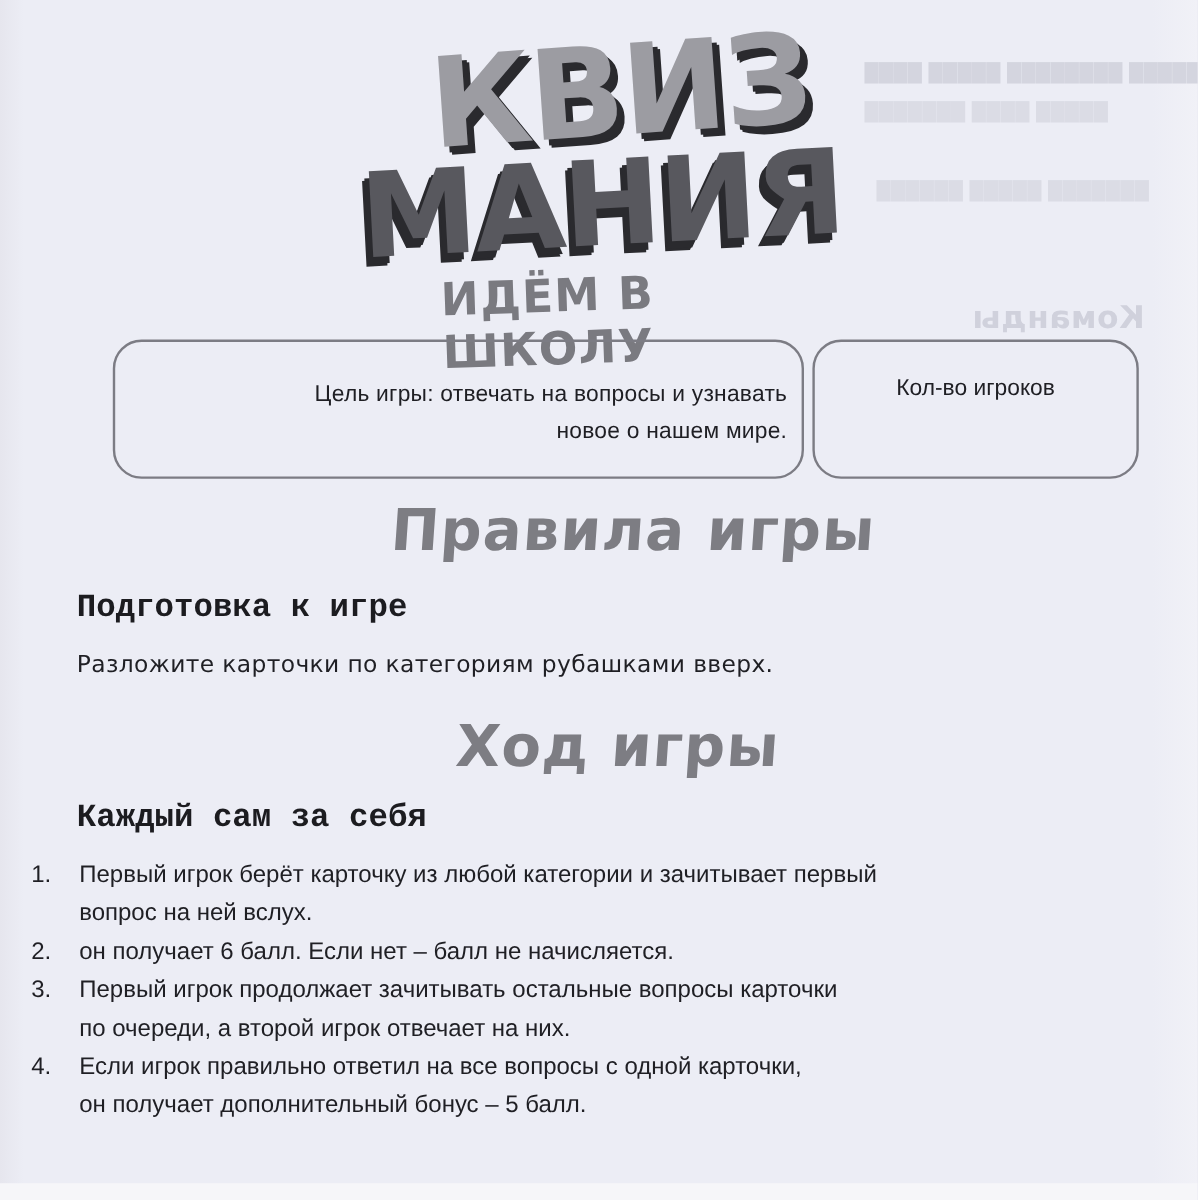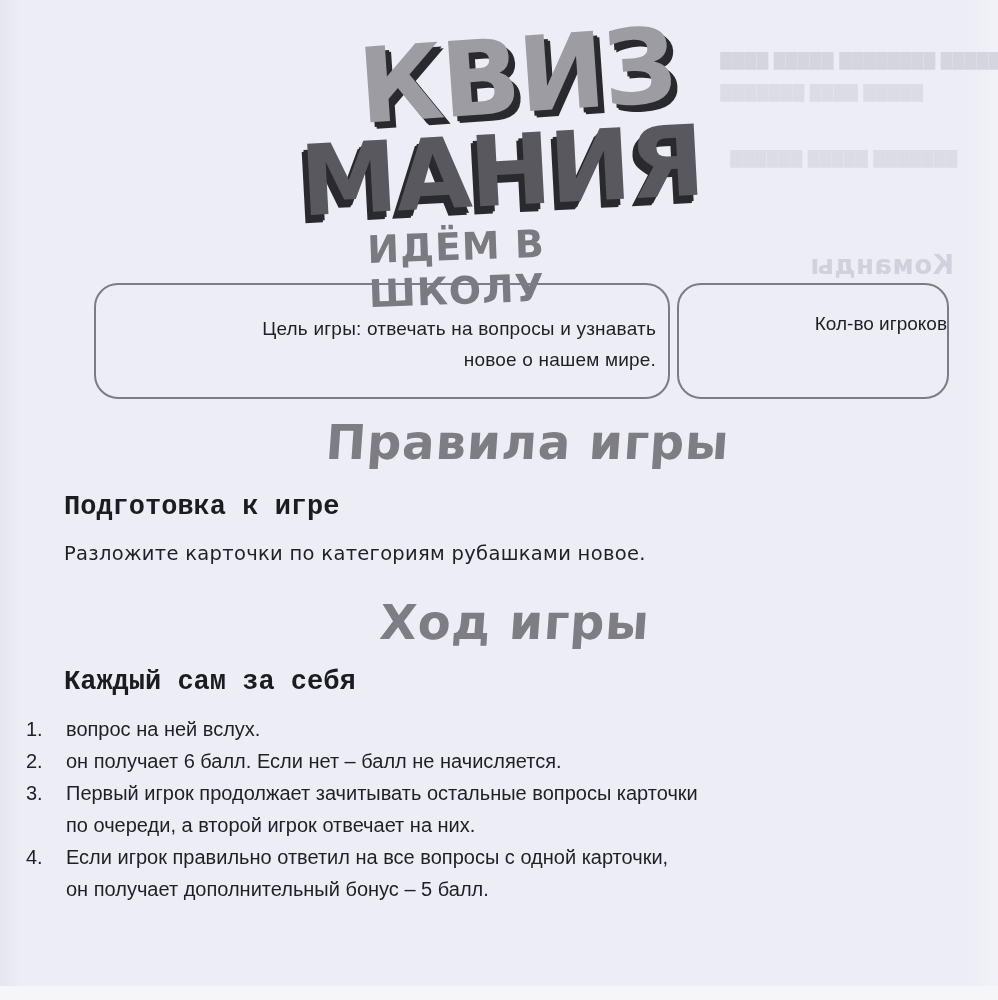--- a/index.html
+++ b/index.html
@@ -51,21 +51,21 @@
       background: transparent;
     }
     .box-goal { left: 94px; top: 283px; width: 572px; height: 112px; }
     .box-players { left: 677px; top: 283px; width: 268px; height: 112px; }
     .goal-text {
       position: absolute; left: 20px; top: 28px; width: 540px;
       font-size: 19px; line-height: 31px; color: #1f1f24;
       font-family: "Liberation Sans", sans-serif; letter-spacing: 0.2px; text-align: right;
     }
     .players-label {
-      position: absolute; left: 0; top: 28px; width: 100%; text-align: right;
+      position: absolute; left: 0; top: 28px; width: 100%; text-align: center;
       font-size: 19px; font-family: "Liberation Sans", sans-serif; color: #1f1f24;
     }
     .players-value {
       position: absolute; left: 0; top: 52px; width: 100%; text-align: center;
       font-size: 36px; font-family: "Liberation Sans", sans-serif; color: #1f1f24; font-weight: bold;
       letter-spacing: 1px;
     }
 
     
     .hand-heading {
@@ -115,29 +115,30 @@
     </div>
   </div>
 
   <div class="box box-players">
     <div class="players-label">Кол-во игроков</div>
   </div>
 
   <div class="hand-heading h-rules">Правила игры</div>
 
   <div class="section-title t-prep">Подготовка к игре</div>
-  <div class="para">Разложите карточки по категориям рубашками новое.</div>
+  <div class="para">Разложите карточки по категориям рубашками вверх.</div>
 
   <div class="hand-heading h-turn">Ход игры</div>
 
   <div class="section-title t-each">Каждый сам за себя</div>
 
   <ol class="steps">
     <li class="step">
       <span class="step-num">1.</span>
+      <span class="step-line">Первый игрок берёт карточку из любой категории и зачитывает первый</span>
       <span class="step-line">вопрос на ней вслух.</span>
     </li>
     <li class="step">
       <span class="step-num">2.</span>
       <span class="step-line">он получает 6 балл. Если нет – балл не начисляется.</span>
     </li>
     <li class="step">
       <span class="step-num">3.</span>
       <span class="step-line">Первый игрок продолжает зачитывать остальные вопросы карточки</span>
       <span class="step-line">по очереди, а второй игрок отвечает на них.</span>

